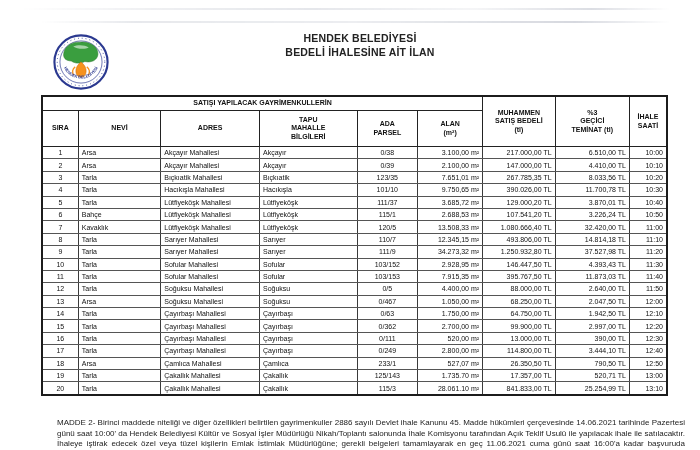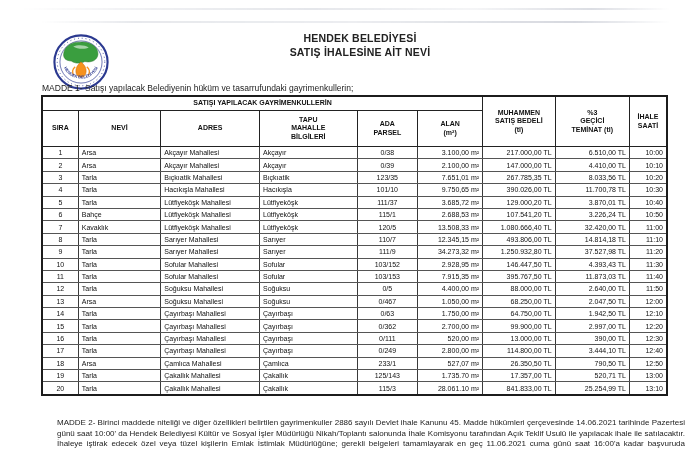--- a/index.html
+++ b/index.html
@@ -81,24 +81,23 @@
     <path d="M30,30 C25.5,33.5 23.5,38.5 25.5,43 C27.5,46.5 32.5,46.5 34.5,43 C36.5,38.5 34.5,33.5 30,30 Z" fill="#f6921e" stroke="#c96f10" stroke-width="0.6"></path>
     <path d="M24,35 C21,37 20.5,41 22.5,43.5 M36,35 C39,37 39.5,41 37.5,43.5" fill="none" stroke="#f6921e" stroke-width="1.4"></path>
     <path id="ring-arc" d="M11,32 A19.5,19.5 0 0,0 49,32" fill="none"></path>
     <text font-size="4.2" fill="#2b3990" font-family="Liberation Sans, sans-serif" font-weight="bold">
       <textPath href="#ring-arc" startOffset="50%" text-anchor="middle">HENDEK BELEDİYESİ</textPath>
     </text>
   </svg>
 
   <div class="title-block">
     <div>HENDEK BELEDİYESİ</div>
-    <div>SATIŞ İHALESİNE AİT NEVİ</div>
+    <div>BEDELİ İHALESİNE AİT İLAN</div>
   </div>
 
-  <div class="madde1">MADDE 1- Satışı yapılacak Belediyenin hüküm ve tasarrufundaki gayrimenkullerin;</div>
 
   <table class="props">
     <colgroup>
       <col style="width:5.8%">
         <col style="width:13.2%">
         <col style="width:15.8%">
       <col style="width:15.6%">
         <col style="width:9.7%">
         <col style="width:10.4%">
       <col style="width:11.6%">

